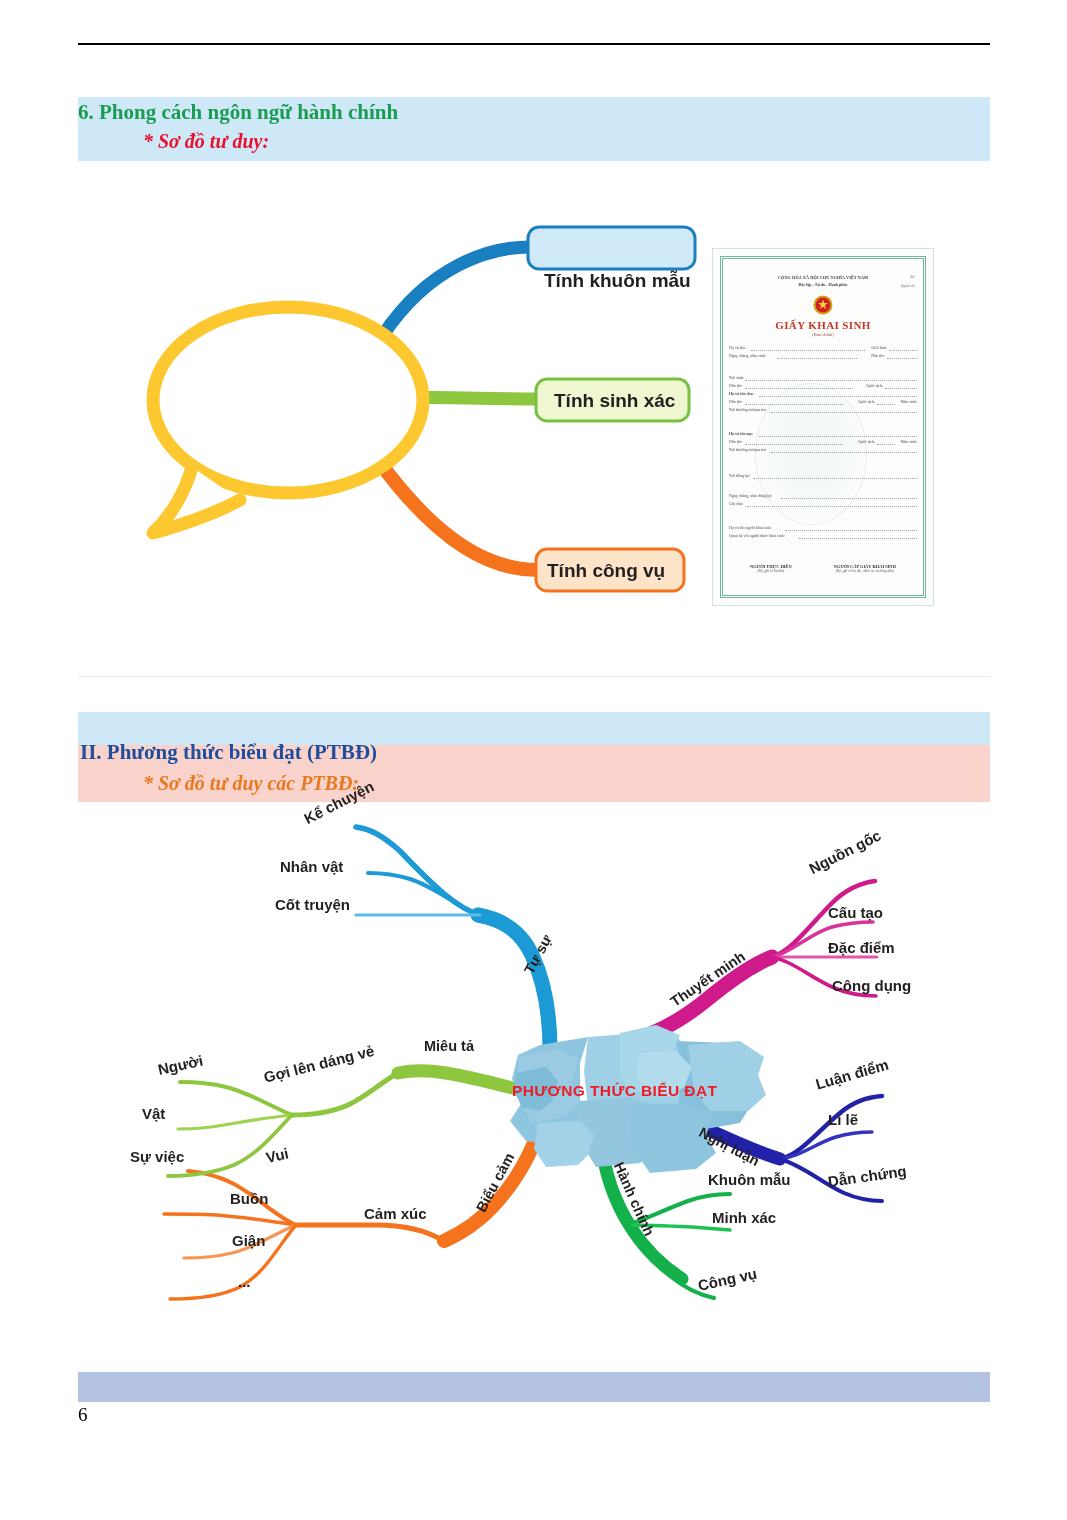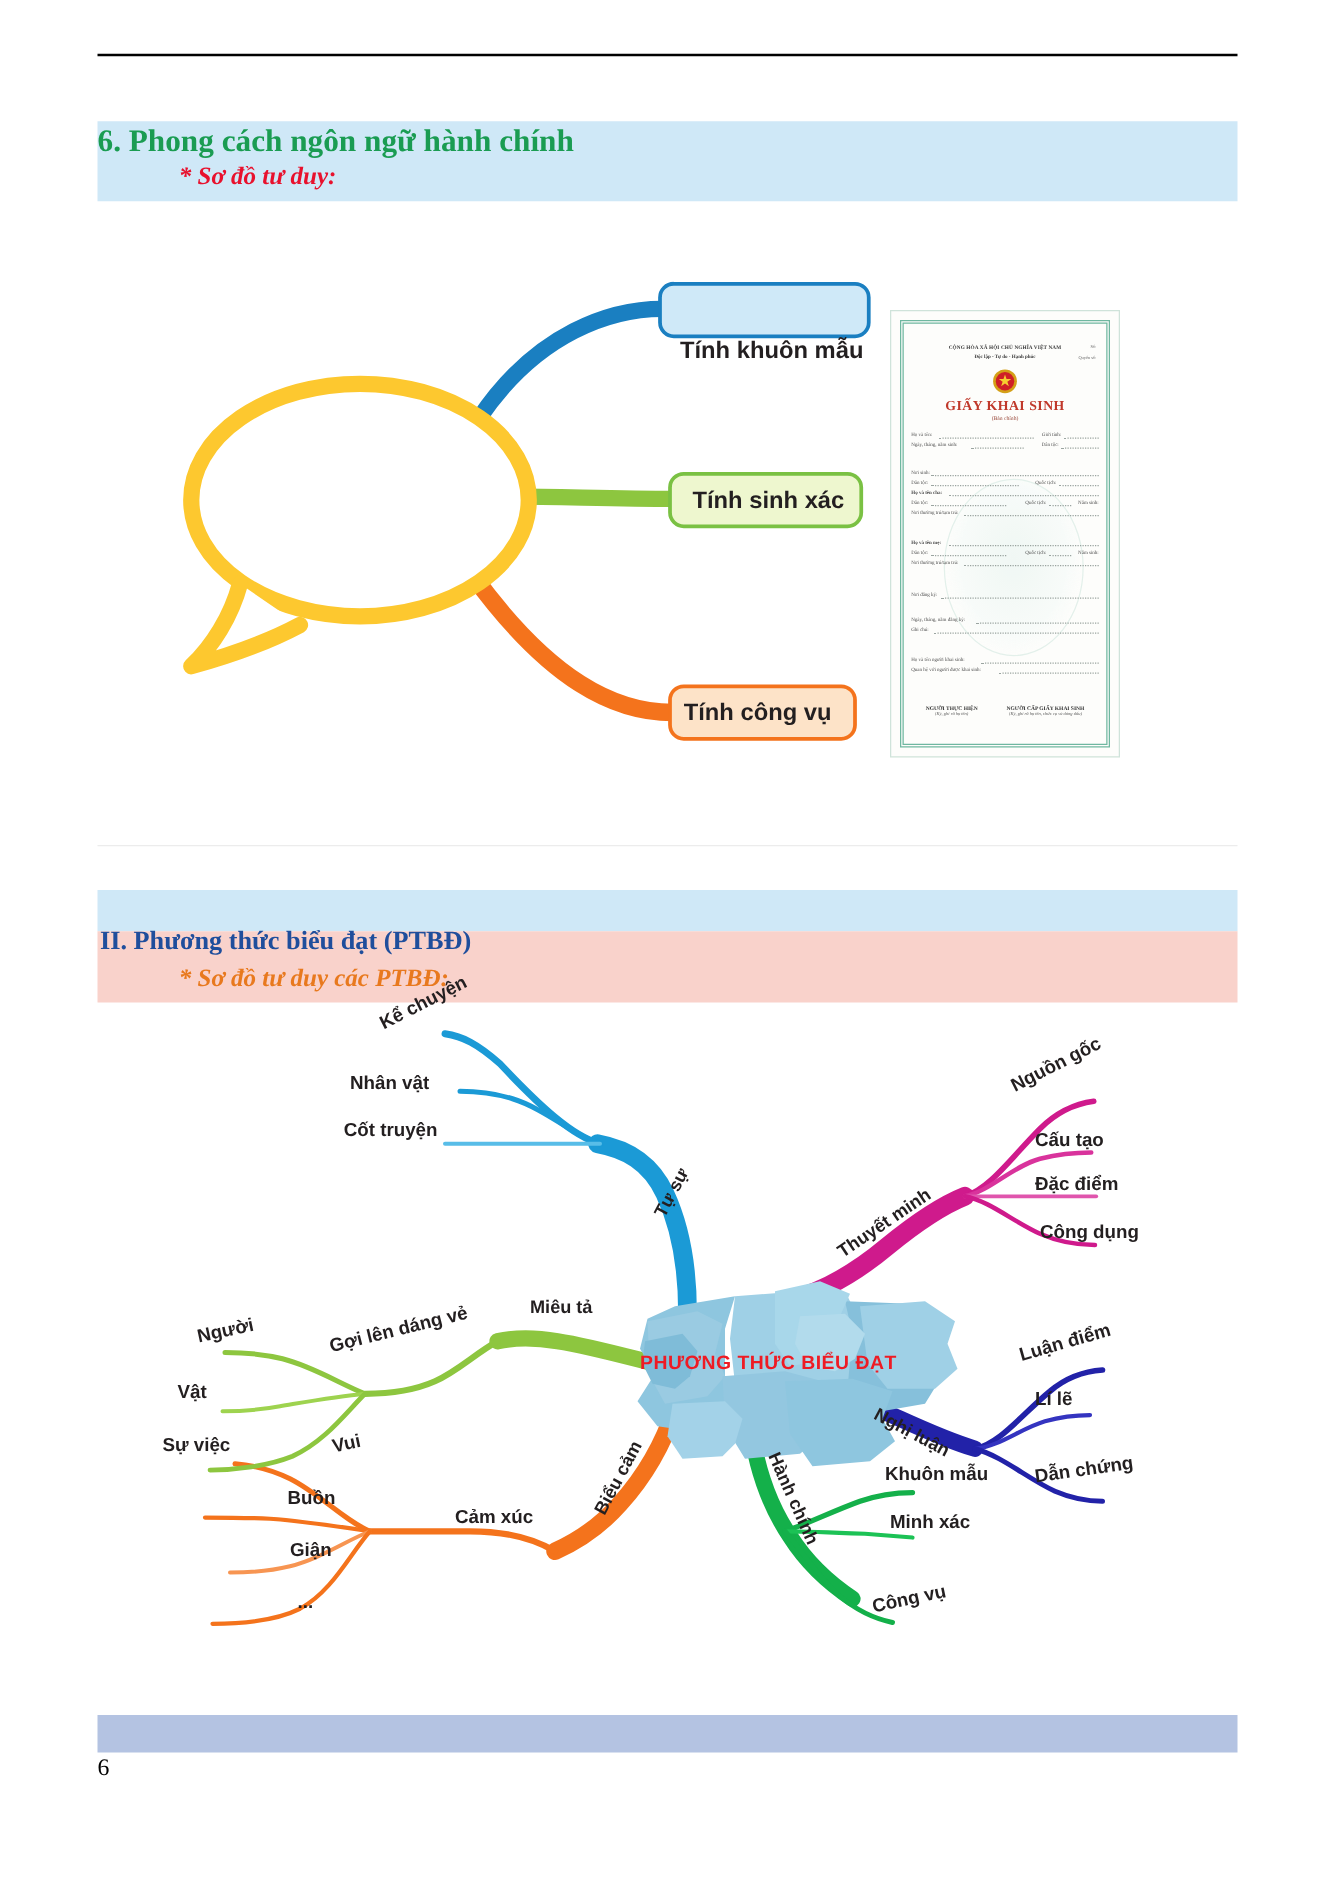--- a/index.html
+++ b/index.html
@@ -46,21 +46,21 @@
     width: 912px;
     height: 64px;
     background: #cfe8f7;
   }
   .sec6-title {
     position: absolute;
     left: 78px;
     top: 100px;
     font-family: "Liberation Serif", serif;
     font-weight: bold;
-    font-size: 25px;
+    font-size: 21px;
     color: #1a9c52;
     white-space: nowrap;
   }
   .sec6-sub {
     position: absolute;
     left: 143px;
     top: 130px;
     font-family: "Liberation Serif", serif;
     font-weight: bold;
     font-style: italic;
@@ -99,21 +99,21 @@
     line-height: 1.25;
     color: #ee1b24;
     letter-spacing: 0.3px;
   }
 
   
   .cert {
     position: absolute;
     left: 712px;
     top: 248px;
-    width: 184px;
+    width: 222px;
     height: 358px;
     background: #fdfdfb;
     border: 1px solid #cfe3da;
     box-sizing: border-box;
     overflow: hidden;
   }
   .cert-frame {
     position: absolute;
     left: 7px; top: 7px; right: 7px; bottom: 7px;
     border: 3px double #6fb7a0;

